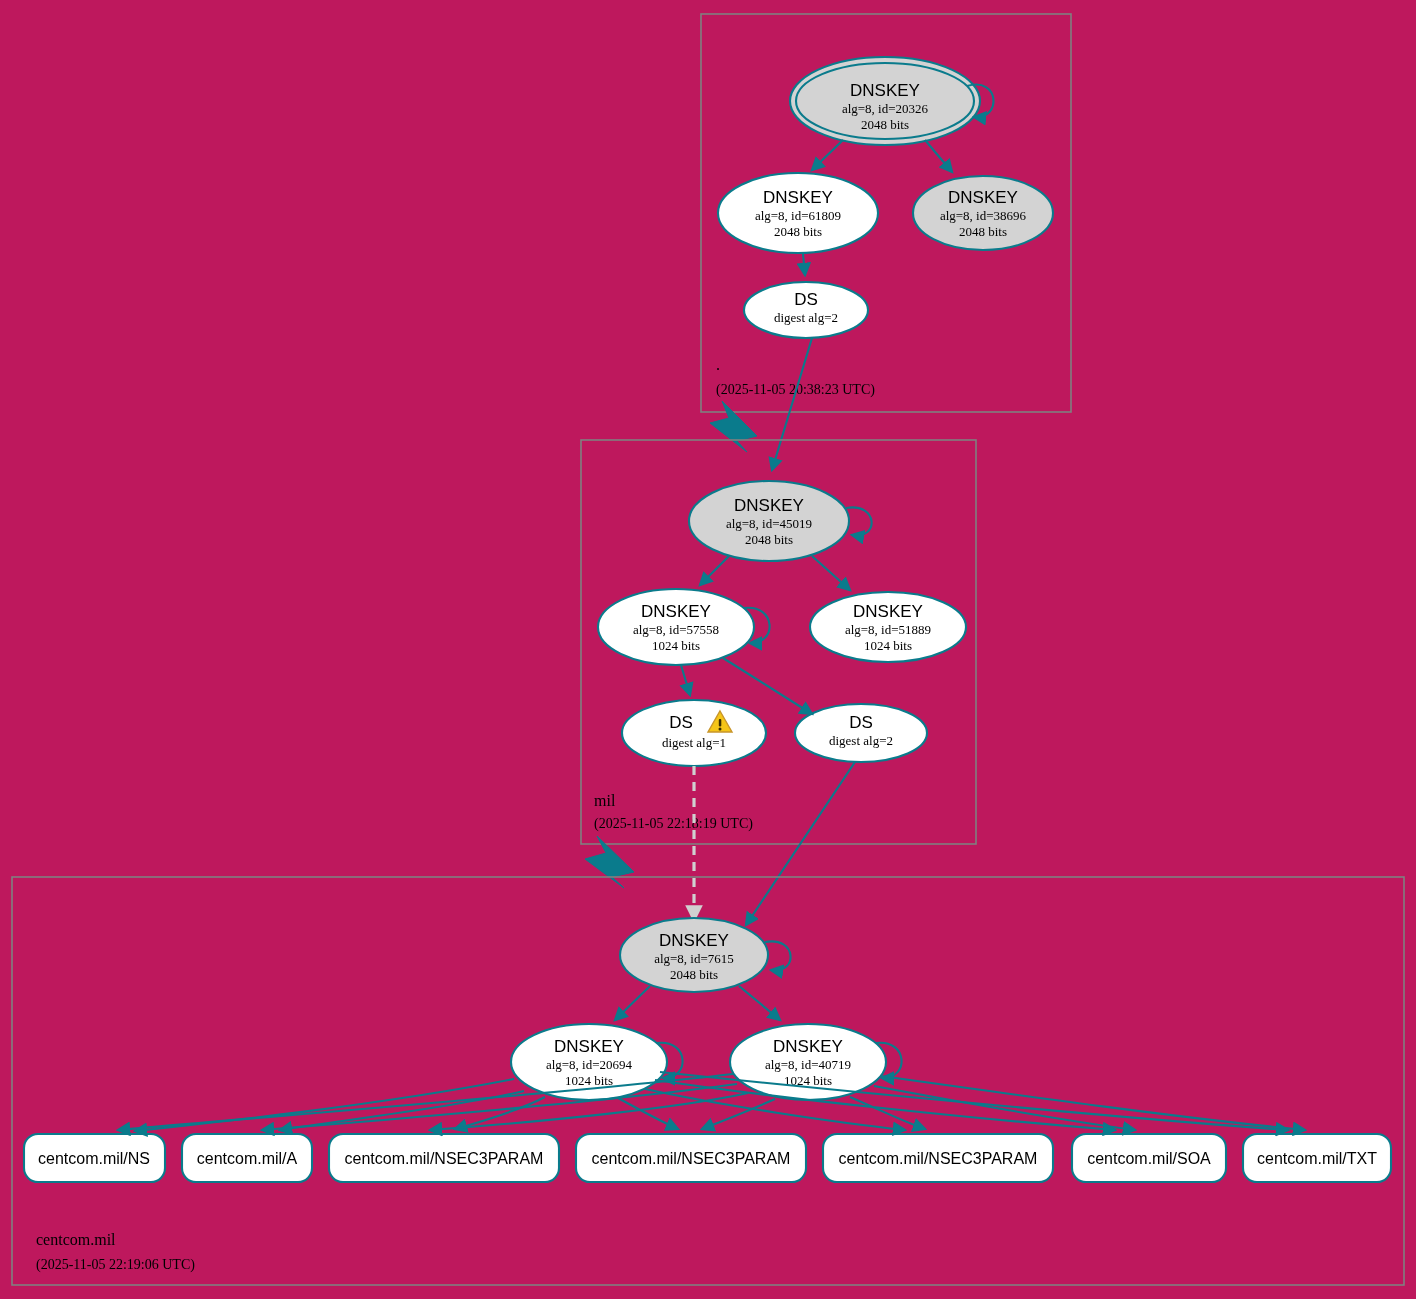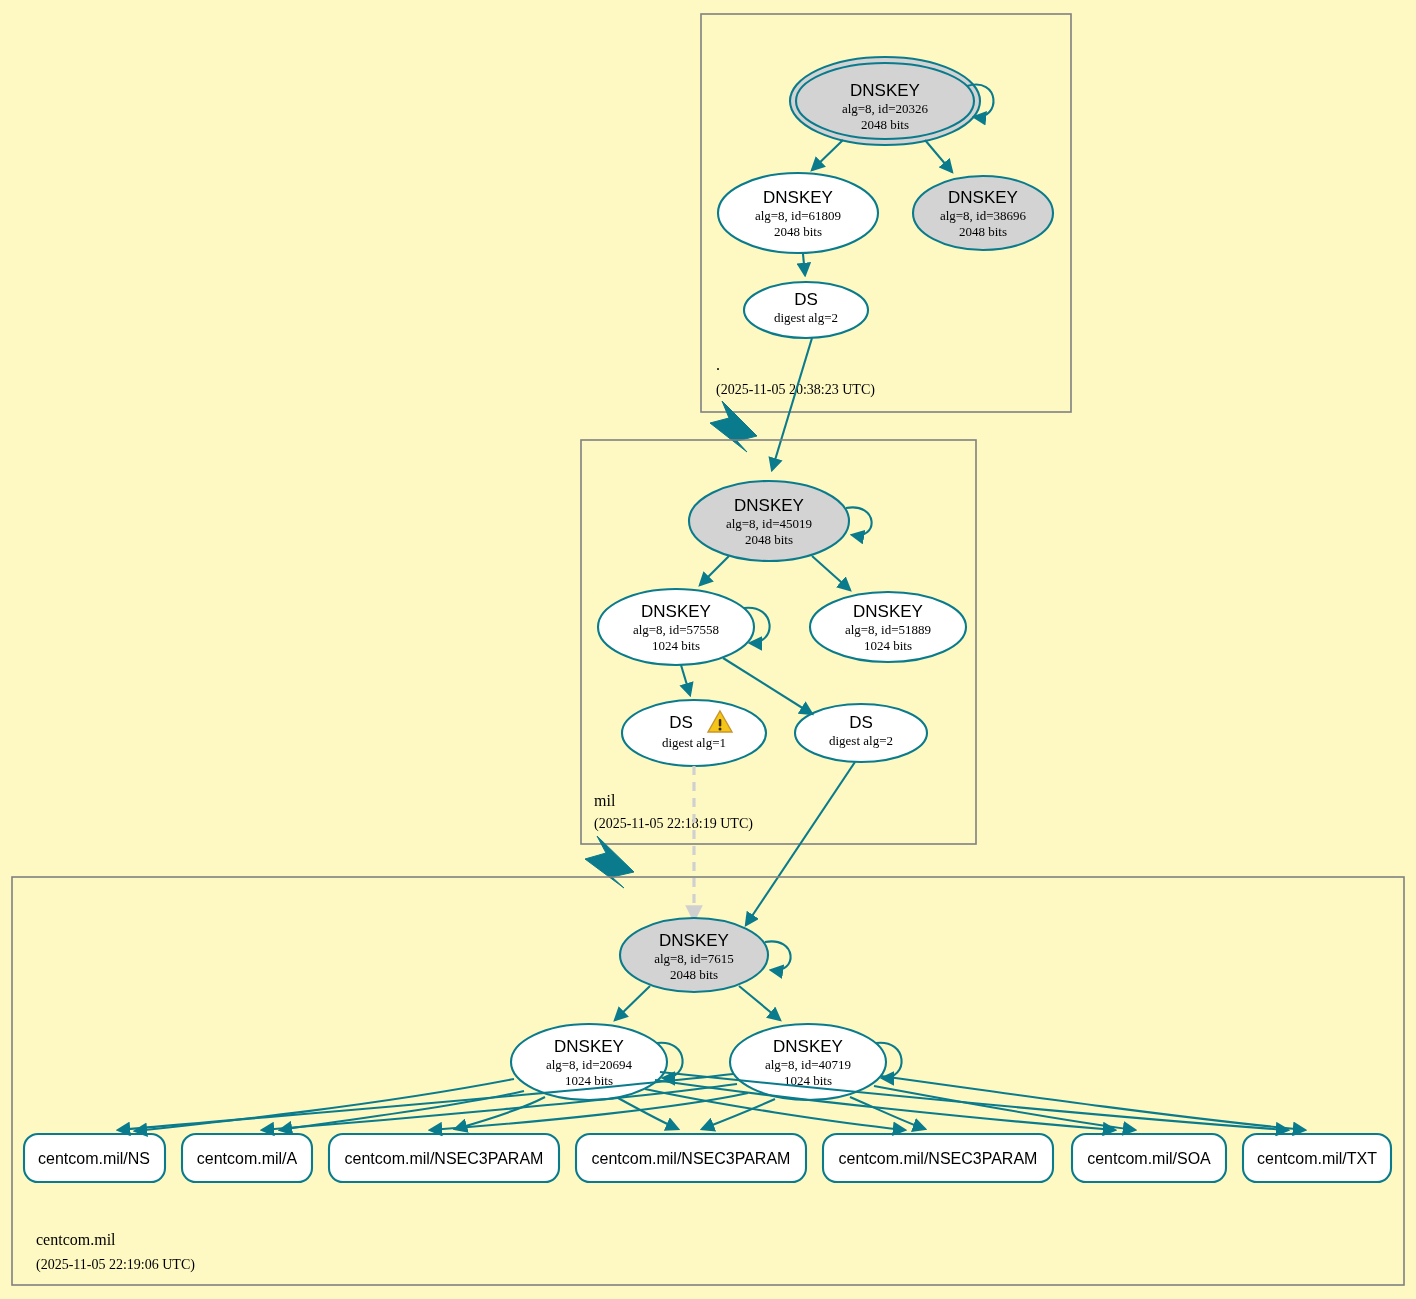--- a/index.html
+++ b/index.html
@@ -4,21 +4,21 @@
 <style>
   html, body {
     margin: 0;
     padding: 0;
     background: #ffffff;
   }
   #stage {
     position: relative;
     width: 1416px;
     height: 1299px;
-    background: #fef9c3;
+    background: #be185d;
     font-family: "Liberation Serif", "DejaVu Serif", serif;
     overflow: hidden;
   }
   svg#graph {
     position: absolute;
     top: 0;
     left: 0;
     width: 1416px;
     height: 1299px;
   }

